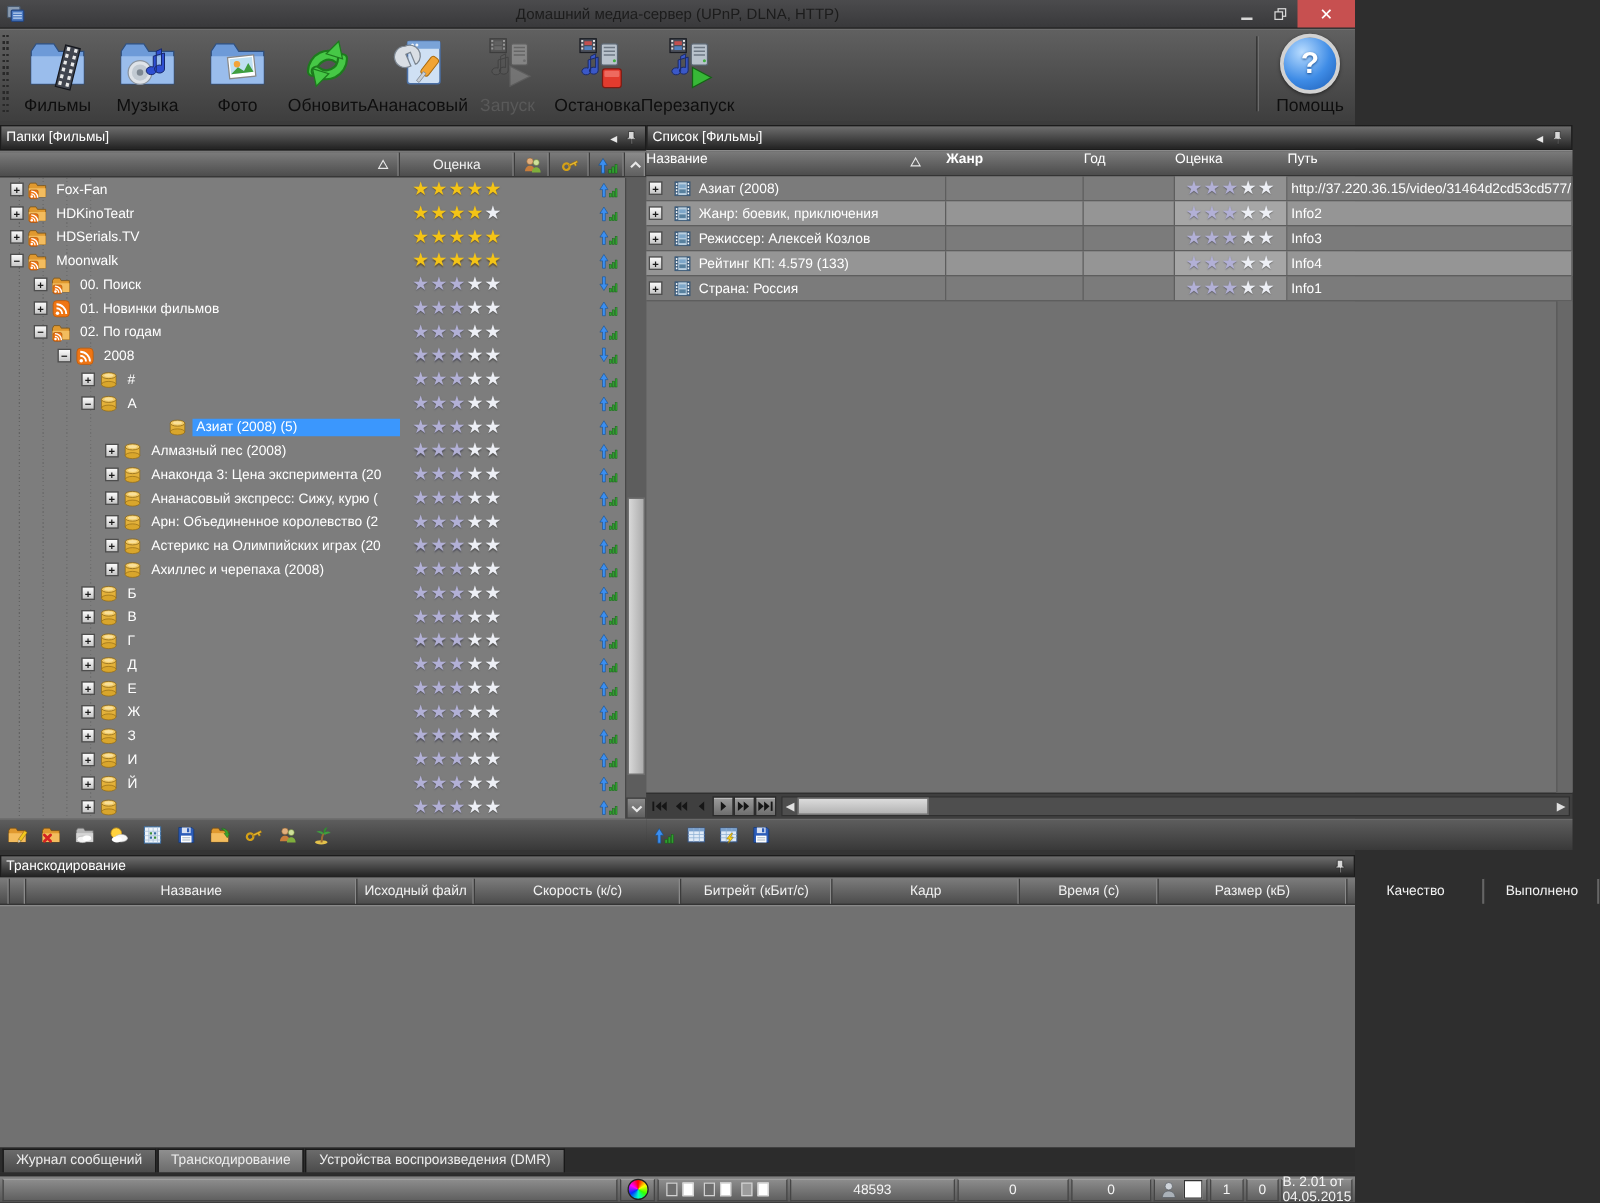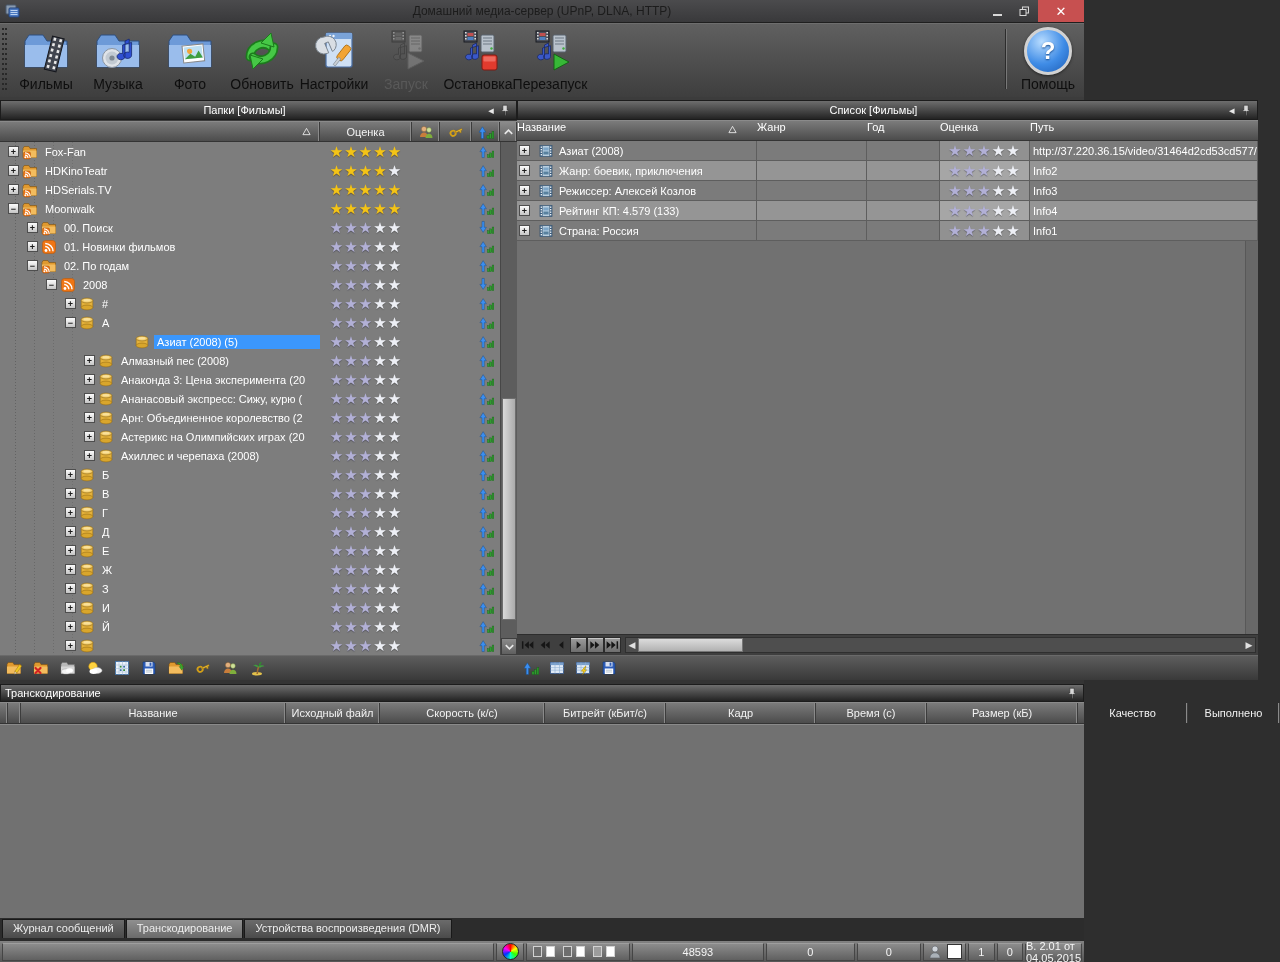--- a/index.html
+++ b/index.html
@@ -39,21 +39,21 @@
      color:#fff;font-size:24px;font-weight:bold;text-shadow:0 1px 2px #134a8e;}
 
   
   .main{flex:0 0 567px;display:flex;background:#3c3c3c;padding-top:3px;box-sizing:border-box;}
   .left-panel{width:517px;display:flex;flex-direction:column;}
   .splitter{width:5px;background:#343434;}
   .right-panel{flex:1;display:flex;flex-direction:column;position:relative;}
 
   .panel-header{height:20px;background:linear-gradient(#6e6e6e,#232323);border:1px solid #1c1c1c;
      display:flex;align-items:center;padding:0 4px;box-sizing:border-box;flex:0 0 auto;}
-  .panel-header .ph-title{flex:1;color:#fff;text-align:center;}
+  .panel-header .ph-title{flex:1;color:#fff;}
   .ph-btn{width:14px;height:14px;display:flex;align-items:center;justify-content:center;color:#e8e8e8;}
   .icon14{width:14px;height:14px;display:inline-block;}
 
   
   .colhdr{height:19px;margin-top:1px;display:flex;flex:0 0 auto;
      background:linear-gradient(#7b7b7b,#4c4c4c);border-top:1px solid #8a8a8a;border-bottom:1px solid #343434;}
   .colhdr .hc{border-right:1px solid #3c3c3c;box-shadow:inset -1px 0 0 #8a8a8a;
      display:flex;align-items:center;justify-content:center;color:#f2f2f2;box-sizing:border-box;}
   .icon16{width:16px;height:16px;display:inline-block;vertical-align:middle;}
   .icon15{width:15px;height:15px;display:inline-block;}
@@ -241,21 +241,21 @@
               <rect x="16" y="6" width="26" height="34" rx="2" fill="#cfe0f4" stroke="#4a6fa5" stroke-width="1.2"></rect>
               <rect x="16" y="6" width="26" height="6" fill="#7aa3d8"></rect>
               <circle cx="20" cy="9" r="1.2" fill="#eef4fb"></circle>
               <circle cx="23.5" cy="9" r="1.2" fill="#eef4fb"></circle>
               <path d="M14 10a8.5 8.5 0 1 0 3.2 16.4l1.5-.6-4-9.4 3.6-1.5 4 9.4 1.4-.6A8.5 8.5 0 0 0 14 10z" fill="#d9dee4" stroke="#7c8691"></path>
               <g transform="rotate(38 30 30)">
                 <rect x="27" y="16" width="7" height="17" rx="2.5" fill="#f2a434" stroke="#a86a10" stroke-width=".8"></rect>
                 <rect x="29.2" y="31" width="2.6" height="9" fill="#c9cfd6" stroke="#7c8691" stroke-width=".6"></rect>
               </g>
             </svg></span>
-          <span class="tb-label">Настройки</span>
+          <span class="tb-label">Ананасовый</span>
         </div>
         <div class="tb-btn disabled">
           <span class="icon48"><svg viewBox="0 0 48 48" width="100%" height="100%">
               <rect x="10" y="4" width="13" height="11" fill="#4a4f5a" stroke="#1a1c22"></rect>
               <path d="M11.8 5v9M21.2 5v9" stroke="#ddd" stroke-width="1.6" stroke-dasharray="1.6 1.4"></path>
               <rect x="13.5" y="6" width="6" height="3" fill="#c05050"></rect>
               <rect x="13.5" y="10" width="6" height="3" fill="#5080c0"></rect>
               <path d="M18.5 18v12a3.5 2.8 0 1 1-2-2.5V21l8-2.3v10.8a3.5 2.8 0 1 1-2-2.5V16z" fill="#3a58c8" stroke="#1b2a66" stroke-width=".8"></path>
               <rect x="27" y="8" width="13" height="17" rx="1.5" fill="#b9c2cc" stroke="#5a6470"></rect>
               <path d="M29 11h9M29 14h9M29 17h9" stroke="#6e7884" stroke-width="1.2"></path>
@@ -1187,21 +1187,21 @@
               </svg></span>
           </span>
       </div>
       <div class="lhdr">
         <div class="hc" style="width:240px;flex:0 0 240px;">
           <span>Название</span>
           <svg class="sort-tri" width="9" height="9" viewBox="0 0 10 10">
               <path d="M5 1.5 9 8.5H1z" fill="none" stroke="#e8e8e8"></path>
             </svg>
         </div>
-        <div class="hc" style="width:110px;flex:0 0 110px;"><span>Жанр</span></div>
+        <div class="hc" style="width:110px;flex:0 0 110px;font-weight:bold;"><span>Жанр</span></div>
         <div class="hc" style="width:73px;flex:0 0 73px;"><span>Год</span></div>
         <div class="hc" style="width:90px;flex:0 0 90px;"><span>Оценка</span></div>
         <div class="hc" style="flex:1;border-right:none;"><span>Путь</span></div>
       </div>
       <div id="list-rows">
           <div class="lrow dark">
             <div class="lc exp">
               <span class="expander">+</span>
             </div>
             <div class="lc icn">

